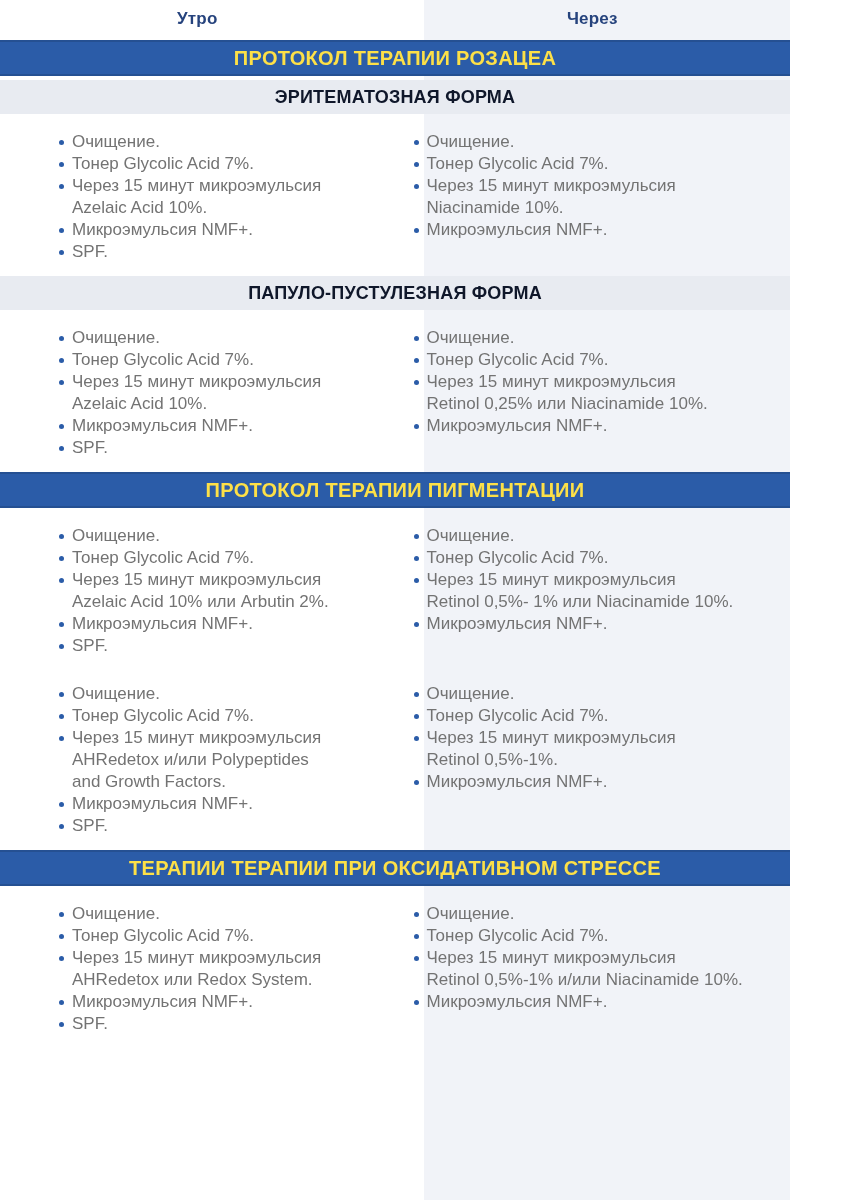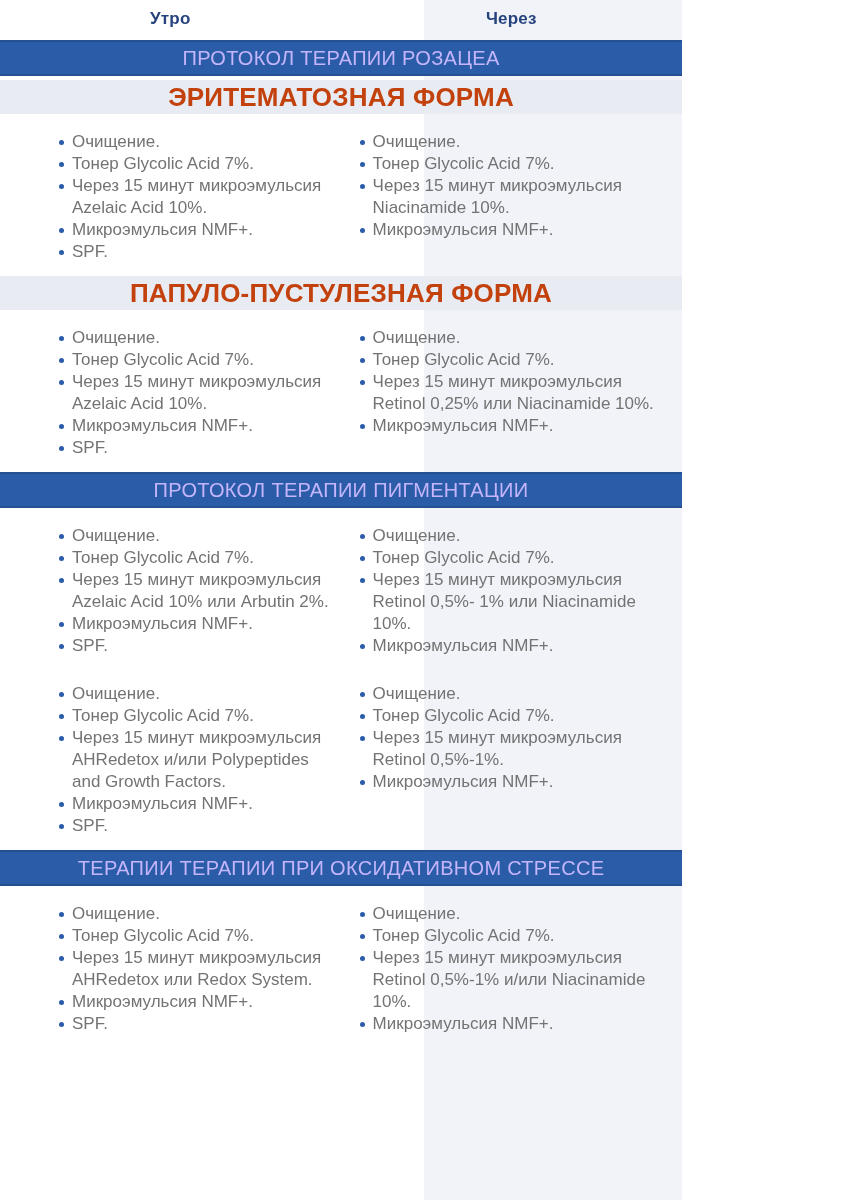--- a/index.html
+++ b/index.html
@@ -1,44 +1,44 @@
 <!DOCTYPE html>
 <html><head>
 <meta charset="utf-8">
 <style>
   html,body{margin:0;padding:0;background:#ffffff;}
   .page{
-    width:682px;height:1200px;position:relative;overflow:hidden;
+    width:790px;height:1200px;position:relative;overflow:hidden;
     font-family:"Liberation Sans",sans-serif;background:#ffffff;
     display:flex;flex-direction:column;
   }
   .right-bg{
     position:absolute;top:0;bottom:0;left:424px;width:425px;
     background:#f1f3f8;z-index:0;
   }
   .page > .row, .page > .banner-main, .page > .banner-sub{position:relative;z-index:1;}
 
   .header-row{display:flex;height:38px;flex:none;}
   .header-cell{
     display:flex;align-items:center;justify-content:center;
     font-weight:bold;font-size:17px;color:#26437d;letter-spacing:.2px;
   }
   .header-cell.m{width:424px;}
   .header-cell.e{width:425px;}
 
   .banner-main{
-    flex:none;height:36px;margin:2px 0;background:#2b5ca8;color:#c4b5fd;
+    flex:none;height:36px;margin:2px 0;background:#2b5ca8;color:#fde047;
     display:flex;align-items:center;justify-content:center;
-    font-weight:normal;font-size:20px;letter-spacing:.3px;
+    font-weight:bold;font-size:20px;letter-spacing:.3px;
     box-shadow:inset 0 2px 0 rgba(0,0,0,.13), inset 0 -2px 0 rgba(0,0,0,.13);
   }
   .banner-sub{
-    flex:none;height:34px;margin:2px 0;background:#e8ebf1;color:#c2410c;
+    flex:none;height:34px;margin:2px 0;background:#e8ebf1;color:#0f172a;
     display:flex;align-items:center;justify-content:center;
-    font-weight:bold;font-size:26px;letter-spacing:.2px;
+    font-weight:bold;font-size:18px;letter-spacing:.2px;
   }
 
   .content-row{display:flex;flex:none;}
   .content-row.last{flex:1;}
   .col-m{width:424px;box-sizing:border-box;}
   .col-e{width:425px;box-sizing:border-box;}
   ul.plist{list-style:none;margin:0;padding:15px 6px 11px 59px;}
   .col-e ul.plist{padding-left:19px;}
   ul.plist li{
     position:relative;padding-left:13px;

